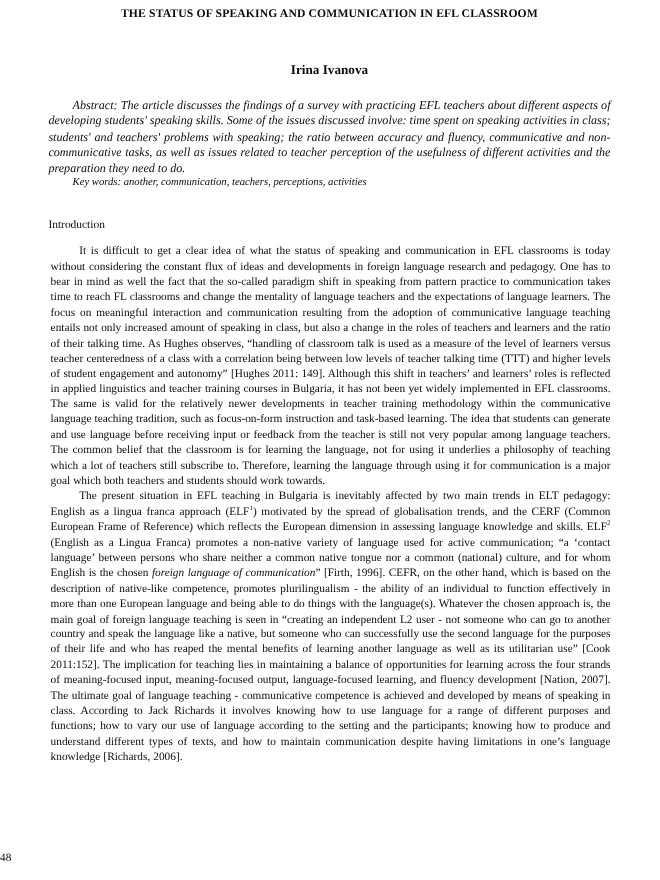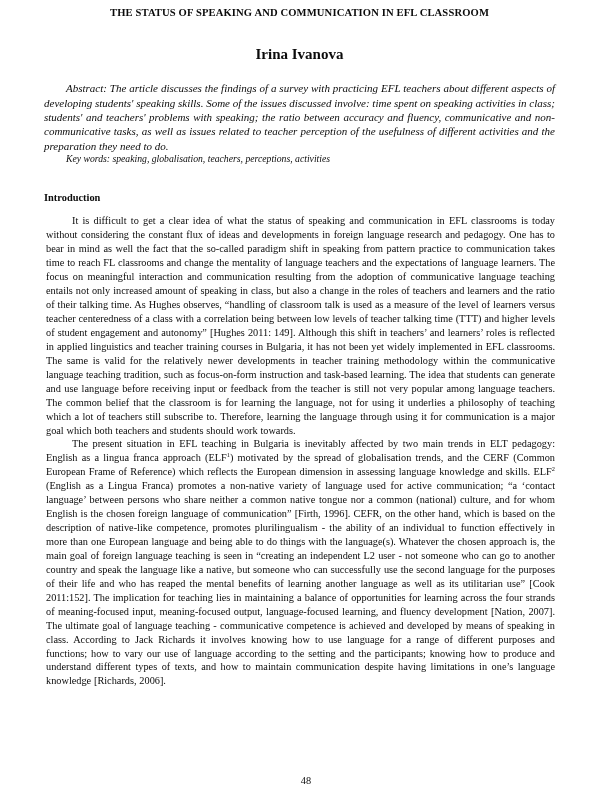--- a/index.html
+++ b/index.html
@@ -25,24 +25,24 @@
   .doc-title {
     font-size: 10.6px;
     font-weight: bold;
     text-align: center;
     letter-spacing: 0.12px;
     line-height: 1.15;
     margin: 3px 0 0 0;
     text-transform: uppercase;
   }
   .author {
-    font-size: 15px;
+    font-size: 12px;
     font-weight: bold;
     text-align: center;
-    margin: 27px 0 0 0;
+    margin: 38px 0 0 0;
     line-height: 1.15;
   }
   .abstract {
     font-size: 11px;
     font-style: italic;
     text-align: justify;
     line-height: 1.30;
     margin: 18px 0 0 0;
     text-indent: 22px;
     hyphens: none;
@@ -50,64 +50,64 @@
   .keywords {
     font-size: 9.7px;
     font-style: italic;
     text-align: left;
     line-height: 1.30;
     margin: 0;
     text-indent: 22px;
   }
   .section-head {
     font-size: 10.4px;
-    font-weight: bold;
+    font-weight: normal;
     margin: 26px 0 0 0;
     line-height: 1.15;
     text-align: left;
   }
   .para {
     font-size: 10.3px;
     text-align: justify;
     line-height: 1.355;
     margin: 11px 0 0 2px;
     text-indent: 26px;
     word-spacing: 0.02em;
   }
   .para + .para {
     margin-top: 0;
   }
-  .it { }
+  .it { font-style: italic; }
   sup {
     font-size: 0.62em;
     vertical-align: super;
     line-height: 0;
   }
   .page-number {
     position: absolute;
-    left: 12px;
+    left: 0;
     right: 0;
     bottom: 14px;
-    text-align: center;
+    text-align: left;
     font-size: 10.3px;
     line-height: 1;
   }
 </style>
 </head>
 <body>
 
 <div class="page">
 
   <h1 class="doc-title">THE STATUS OF SPEAKING AND COMMUNICATION IN EFL CLASSROOM</h1>
 
   <div class="author">Irina Ivanova</div>
 
   <p class="abstract">Abstract: The article discusses the findings of a survey with practicing EFL teachers about different aspects of developing students' speaking skills. Some of the issues discussed involve: time spent on speaking activities in class; students' and teachers' problems with speaking; the ratio between accuracy and fluency, communicative and non-communicative tasks, as well as issues related to teacher perception of the usefulness of different activities and the preparation they need to do.</p>
 
-  <p class="keywords">Key words: speaking, globalisation, teachers, perceptions, activities</p>
+  <p class="keywords">Key words: another, communication, teachers, perceptions, activities</p>
 
   <h2 class="section-head">Introduction</h2>
 
   <p class="para">It is difficult to get a clear idea of what the status of speaking and communication in EFL classrooms is today without considering the constant flux of ideas and developments in foreign language research and pedagogy. One has to bear in mind as well the fact that the so-called paradigm shift in speaking from pattern practice to communication takes time to reach FL classrooms and change the mentality of language teachers and the expectations of language learners. The focus on meaningful interaction and communication resulting from the adoption of communicative language teaching entails not only increased amount of speaking in class, but also a change in the roles of teachers and learners and the ratio of their talking time. As Hughes observes, “handling of classroom talk is used as a measure of the level of learners versus teacher centeredness of a class with a correlation being between low levels of teacher talking time (TTT) and higher levels of student engagement and autonomy” [Hughes 2011: 149]. Although this shift in teachers’ and learners’ roles is reflected in applied linguistics and teacher training courses in Bulgaria, it has not been yet widely implemented in EFL classrooms. The same is valid for the relatively newer developments in teacher training methodology within the communicative language teaching tradition, such as focus-on-form instruction and task-based learning. The idea that students can generate and use language before receiving input or feedback from the teacher is still not very popular among language teachers. The common belief that the classroom is for learning the language, not for using it underlies a philosophy of teaching which a lot of teachers still subscribe to. Therefore, learning the language through using it for communication is a major goal which both teachers and students should work towards.</p>
 
   <p class="para"><span>The present situation in EFL teaching in Bulgaria is inevitably affected by two main trends in ELT pedagogy: English as a lingua franca approach (ELF</span><sup>1</sup><span>) motivated by the spread of globalisation trends, and the CERF (Common European Frame of Reference) which reflects the European dimension in assessing language knowledge and skills. ELF</span><sup>2</sup><span> (English as a Lingua Franca) promotes a non-native variety of language used for active communication; “a ‘contact language’ between persons who share neither a common native tongue nor a common (national) culture, and for whom English is the chosen </span><span class="it">foreign language of communication</span><span>” [Firth, 1996]. CEFR, on the other hand, which is based on the description of native-like competence, promotes plurilingualism - the ability of an individual to function effectively in more than one European language and being able to do things with the language(s). Whatever the chosen approach is, the main goal of foreign language teaching is seen in “creating an independent L2 user - not someone who can go to another country and speak the language like a native, but someone who can successfully use the second language for the purposes of their life and who has reaped the mental benefits of learning another language as well as its utilitarian use” [Cook 2011:152]. The implication for teaching lies in maintaining a balance of opportunities for learning across the four strands of meaning-focused input, meaning-focused output, language-focused learning, and fluency development [Nation, 2007]. The ultimate goal of language teaching - communicative competence is achieved and developed by means of speaking in class. According to Jack Richards it involves knowing how to use language for a range of different purposes and functions; how to vary our use of language according to the setting and the participants; knowing how to produce and understand different types of texts, and how to maintain communication despite having limitations in one’s language knowledge [Richards, 2006].</span></p>
 
   <div class="page-number">48</div>
 
 </div>

